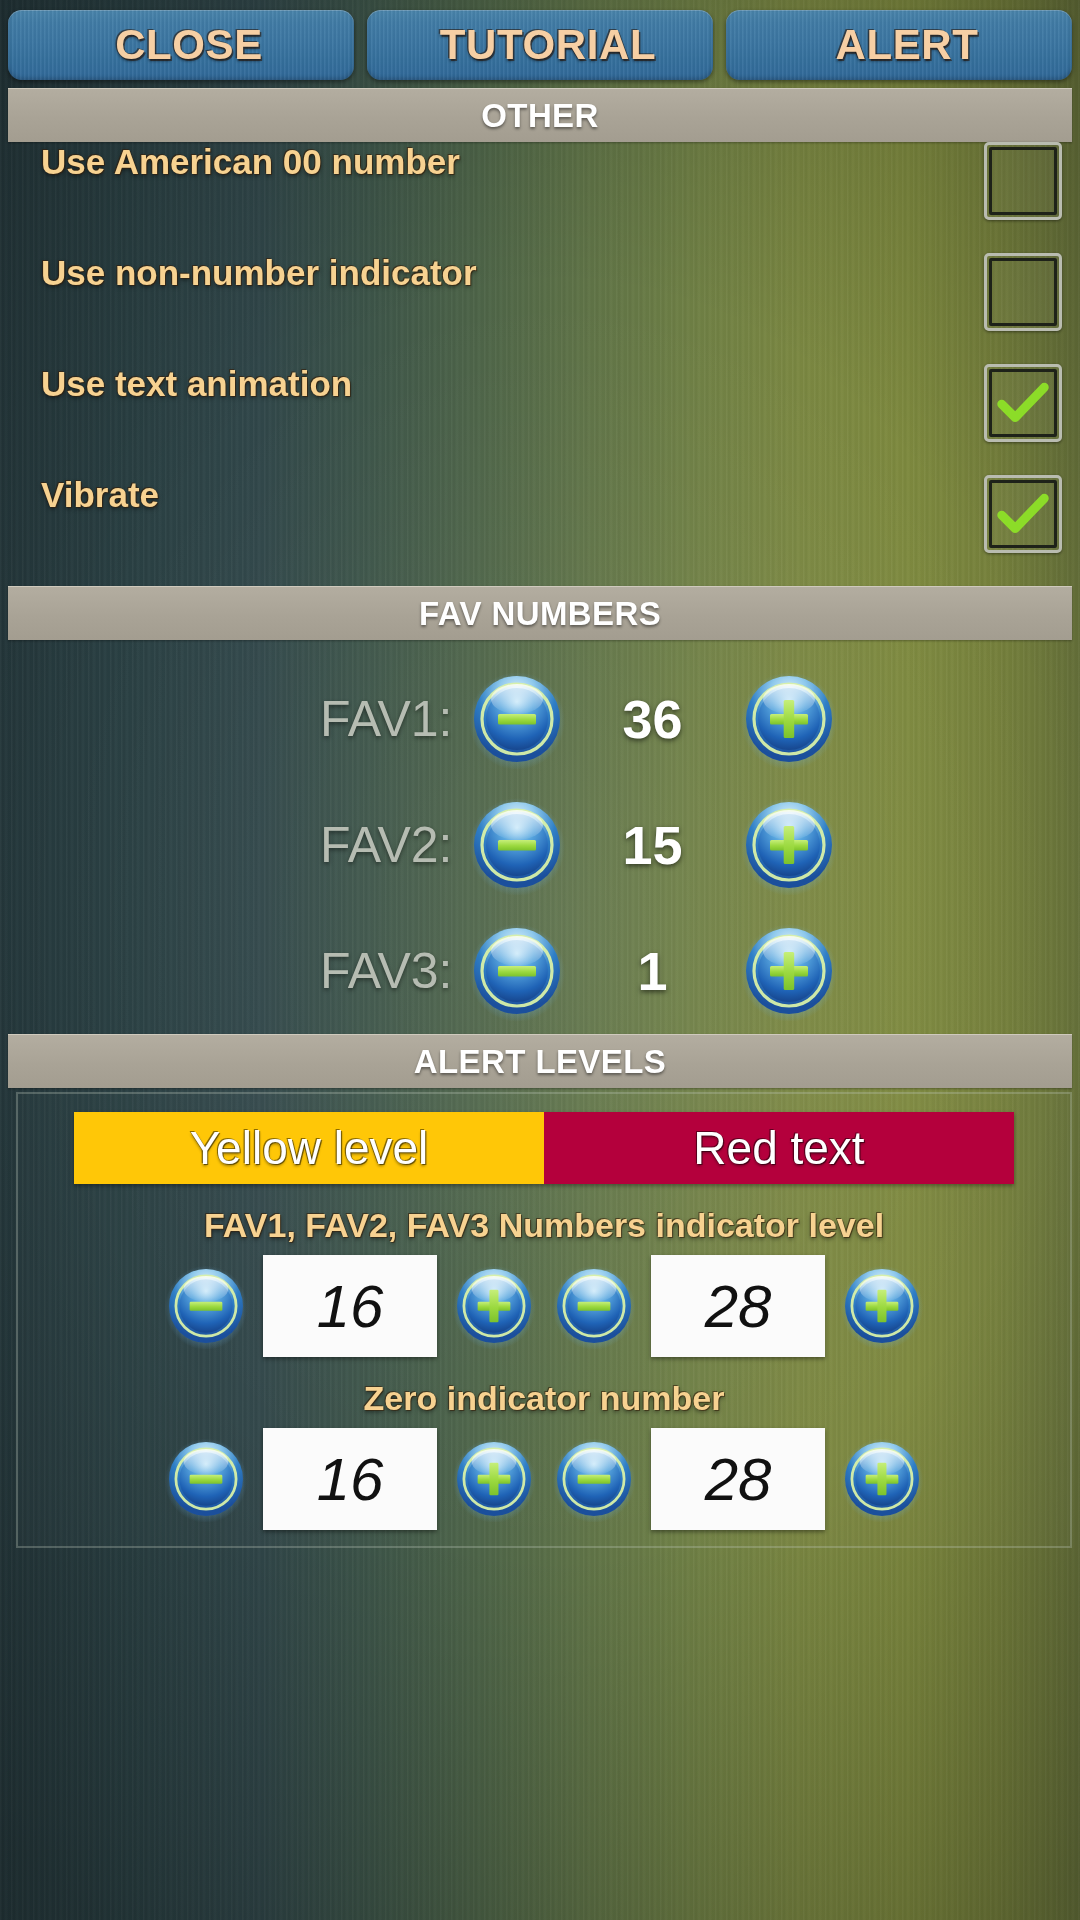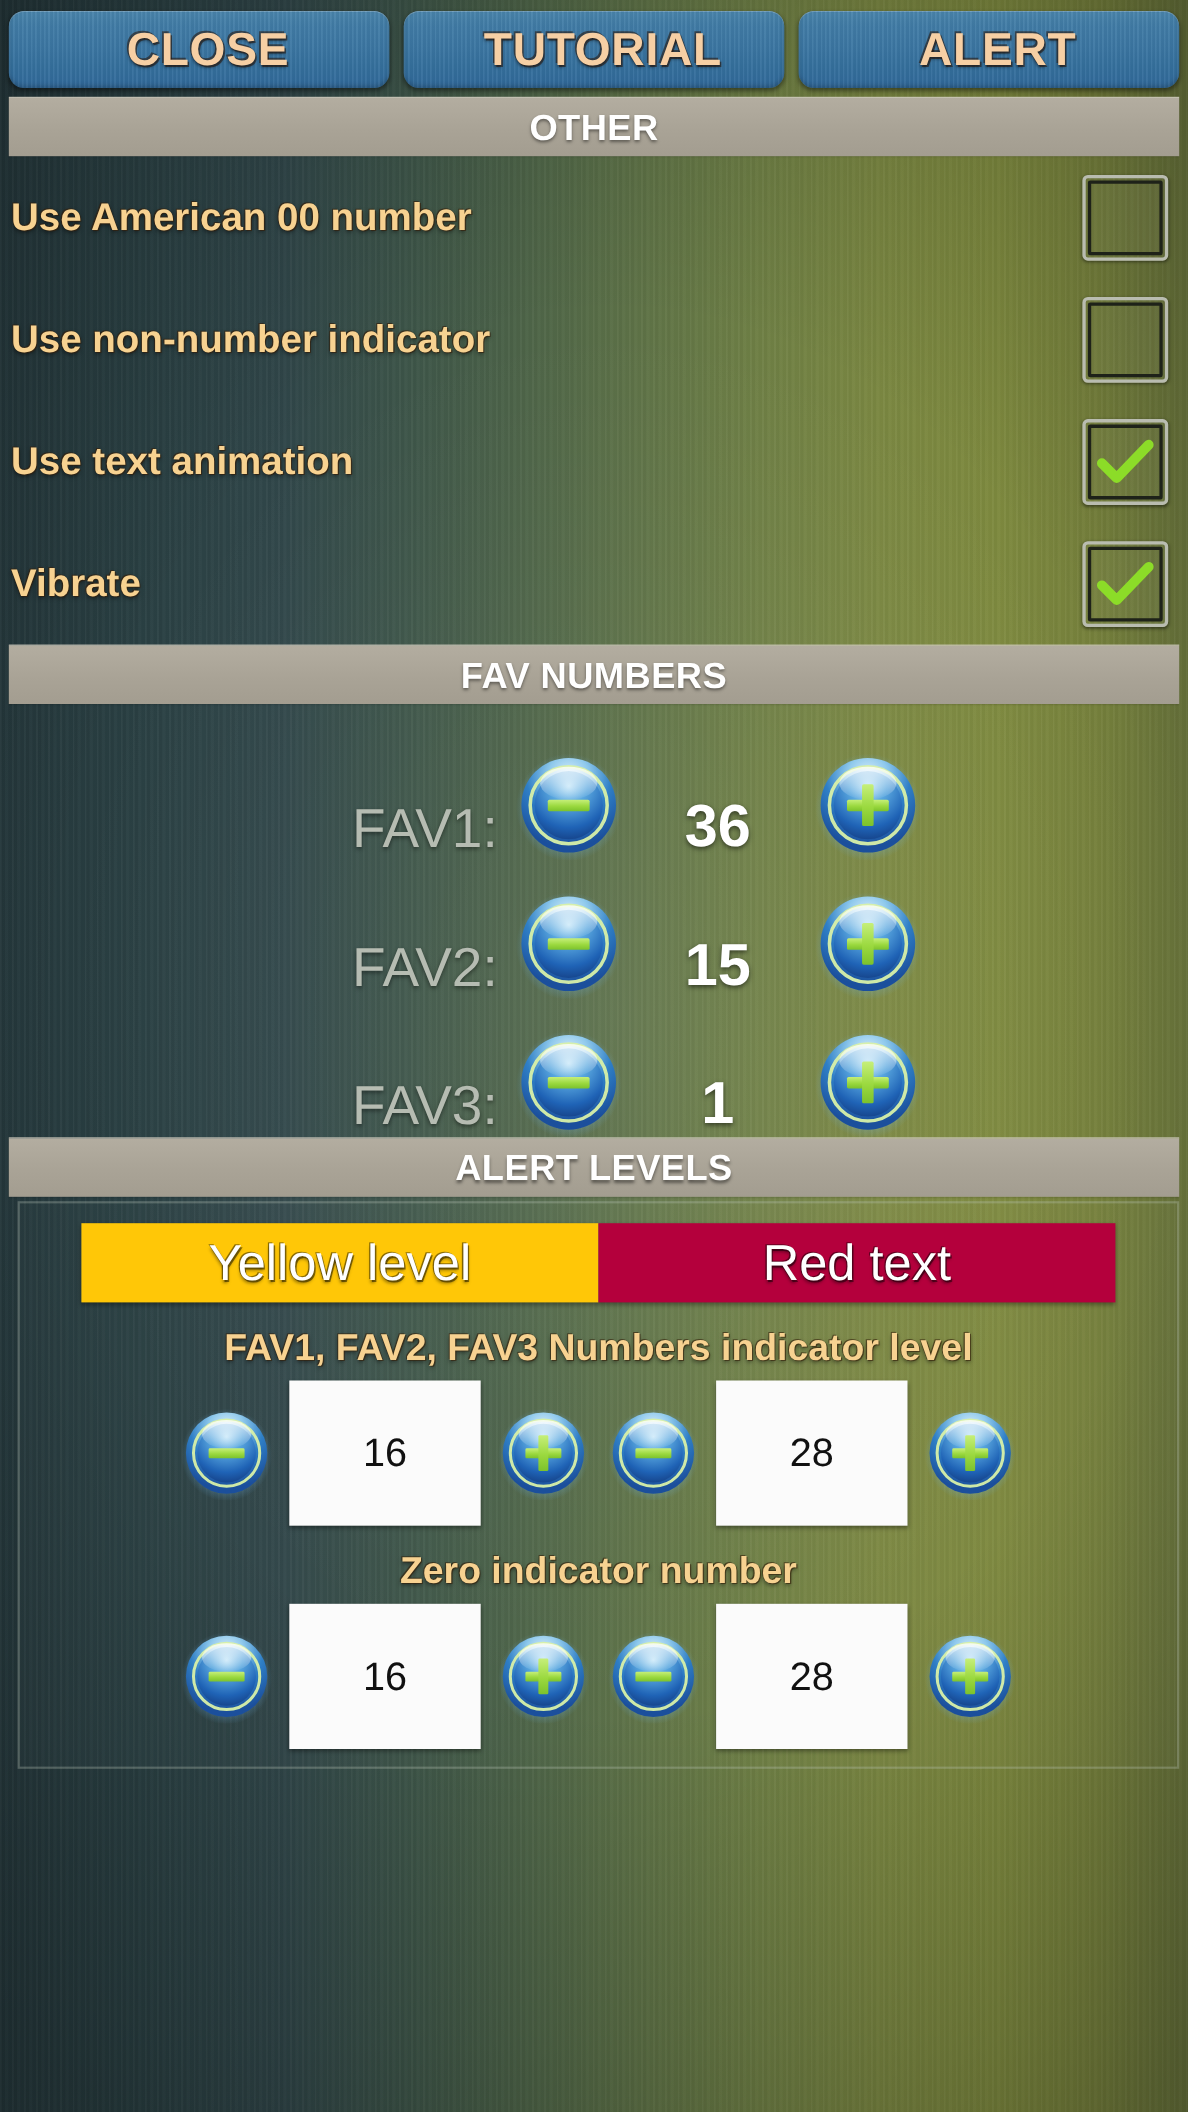--- a/index.html
+++ b/index.html
@@ -125,24 +125,25 @@
     font-weight: bold;
     color: #ffffff;
     letter-spacing: 0.4px;
     text-shadow: 0 2px 3px rgba(0,0,0,0.45);
   }
 
   
   .cbrow {
     height: 111px;
     display: flex;
-    align-items: center;
+    align-items: flex-start;
     padding: 0 18px 0 10px;
     box-sizing: border-box;
     cursor: pointer;
+    margin-left: 31px;
   }
   .cbrow .lbl {
     flex: 1;
     font-size: 35px;
     font-weight: bold;
     color: #f7d291;
     text-shadow:
       -1px -1px 0 rgba(55,33,10,0.65),
       1px 1px 0 rgba(55,33,10,0.65),
       0 2px 4px rgba(0,0,0,0.5);
@@ -172,21 +173,21 @@
     width: 56px;
     height: 56px;
   }
   .cbox.checked .check { display: block; }
 
   
   .favwrap { padding-top: 16px; }
   .favrow {
     height: 126px;
     display: flex;
-    align-items: flex-end;
+    align-items: center;
     justify-content: center;
   }
   .favlabel {
     font-size: 50px;
     color: #b6bcb2;
     font-weight: normal;
     text-align: right;
     width: 225px;
     padding-right: 14px;
     box-sizing: border-box;
@@ -254,29 +255,30 @@
       0 2px 4px rgba(0,0,0,0.5);
   }
   .stepperrow {
     display: flex;
     align-items: center;
     justify-content: center;
     gap: 14px;
   }
   .numbox {
     width: 174px;
-    height: 132px;
+    height: 102px;
     background: #fbfbfb;
     display: flex;
     align-items: center;
     justify-content: center;
-    font-size: 36px;
+    font-size: 60px;
     color: #111;
     box-shadow: 0 2px 4px rgba(0,0,0,0.4);
     cursor: text;
+    font-style: italic;
   }
 </style>
 </head>
 <body>
 
 <svg width="0" height="0" style="position:absolute" aria-hidden="true">
   <defs>
     <radialGradient id="sphereTop" cx="50%" cy="18%" r="75%">
       <stop offset="0%" stop-color="#d8eefb"></stop>
       <stop offset="28%" stop-color="#8fc9ec"></stop>

